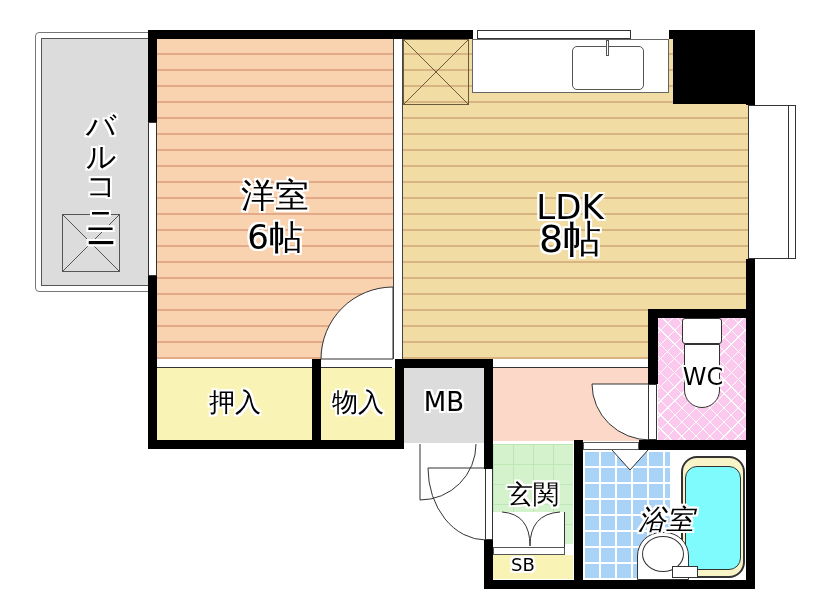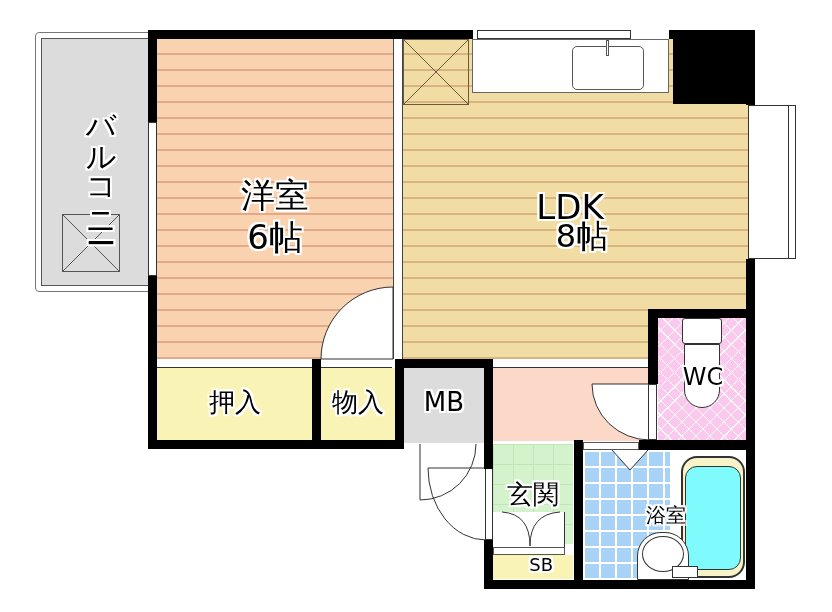--- a/index.html
+++ b/index.html
@@ -37,21 +37,21 @@
 <div class="abs wood-yellow" style="left:403px;top:39px;width:345px;height:320px;"></div>
 <div class="abs" style="left:472px;top:39px;width:197px;height:54px;background:#fff;border:1px solid #666;"></div>
 <div class="abs" style="left:572px;top:46px;width:72px;height:44px;background:#fff;border:1px solid #555;border-radius:5px;"></div>
 <div class="abs" style="left:606px;top:40px;width:3px;height:16px;border:1px solid #555;background:#fff;"></div>
 <svg style="left:403px;top:39px;" width="66" height="66">
   <rect x="0.5" y="0.5" width="65" height="65" fill="none" stroke="#6b5a3a"></rect>
   <line x1="0" y1="0" x2="66" y2="66" stroke="#6b5a3a"></line>
     <line x1="66" y1="0" x2="0" y2="66" stroke="#6b5a3a"></line>
 </svg>
 <div class="label" style="left:510px;top:188px;width:120px;font-size:34px;">LDK</div>
-<div class="label" style="left:522px;top:218px;width:120px;font-size:32px;">8帖</div>
+<div class="label" style="left:510px;top:218px;width:120px;font-size:38px;">8帖</div>
 
 <div class="abs" style="left:393px;top:39px;width:10px;height:320px;background:#fff;border-left:1px solid #444;border-right:1px solid #444;"></div>
 
 <div class="abs" style="left:748px;top:105px;width:48px;height:154px;background:#fff;border:1px solid #333;"></div>
 <div class="abs" style="left:788px;top:105px;width:1px;height:154px;background:#333;"></div>
 
 <div class="abs" style="left:148px;top:122px;width:9px;height:154px;background:#fff;border:1px solid #333;"></div>
 
 <div class="abs closet" style="left:157px;top:368px;width:155px;height:72px;"></div>
 <div class="label" style="left:190px;top:388px;width:90px;font-size:26px;">押入</div>
@@ -74,41 +74,41 @@
 <div class="abs" style="left:648px;top:384px;width:9px;height:56px;background:#fff;border:1px solid #333;"></div>
 
 <div class="abs genkan" style="left:493px;top:444px;width:80px;height:100px;"></div>
 <div class="abs" style="left:493px;top:512px;width:72px;height:35px;background:#fff;border-right:1px solid #333;"></div>
 <svg style="left:500px;top:512px;" width="64" height="36">
   <path d="M2 0 Q30 2 30 34 Q30 2 60 0" fill="none" stroke="#333"></path>
 </svg>
 <div class="label" style="left:493px;top:480px;width:80px;font-size:26px;">玄関</div>
 <div class="abs closet" style="left:493px;top:555px;width:80px;height:24px;"></div>
 <div class="abs" style="left:493px;top:547px;width:72px;height:8px;background:#fff;border:1px solid #555;"></div>
-<div class="label" style="left:493px;top:555px;width:60px;font-size:18px;text-align:right;">SB</div>
+<div class="label" style="left:493px;top:555px;width:60px;font-size:18px;">SB</div>
 
 <svg style="left:420px;top:444px;" width="66" height="100">
   <path d="M56 0 A56 56 0 0 1 0 56 L0 0" fill="none" stroke="#333"></path>
   <path d="M8 24 A58 72 0 0 0 66 96" fill="none" stroke="#333"></path>
   <line x1="8" y1="24" x2="66" y2="24" stroke="#333"></line>
 </svg>
 <div class="abs" style="left:485px;top:468px;width:8px;height:72px;background:#fff;border:1px solid #333;"></div>
 
 <div class="abs bath" style="left:583px;top:450px;width:165px;height:130px;"></div>
 <div class="abs" style="left:583px;top:442px;width:56px;height:8px;background:#fff;border:1px solid #555;"></div>
 <svg style="left:612px;top:450px;" width="36" height="22">
   <path d="M0 0 L18 20 L36 0" fill="#fff" stroke="#333"></path>
 </svg>
 <div class="abs" style="left:670px;top:450px;width:78px;height:130px;background:#fff;"></div>
 <div class="abs" style="left:681px;top:456px;width:64px;height:122px;background:#f8f4c8;border:2px solid #333;border-radius:16px;"></div>
 <div class="abs" style="left:685px;top:466px;width:56px;height:104px;background:#80fbfd;border:1px solid #333;border-radius:12px;"></div>
 <div class="abs" style="left:637px;top:532px;width:52px;height:48px;background:#fff;border:1px solid #333;border-radius:24px 24px 0 0;"></div>
 <div class="abs" style="left:642px;top:536px;width:42px;height:36px;background:#fff;border:1px solid #333;border-radius:50%;"></div>
 <div class="abs" style="left:672px;top:566px;width:26px;height:12px;background:#fff;border:1px solid #333;"></div>
-<div class="label" style="left:626px;top:504px;width:80px;font-size:20px;">浴室</div>
+<div class="label" style="left:626px;top:504px;width:80px;font-size:28px;font-style:italic;">浴室</div>
 
 <div class="wall" style="left:148px;top:30px;width:325px;height:9px;"></div>
 <div class="wall" style="left:669px;top:30px;width:86px;height:9px;"></div>
 <div class="wall" style="left:673px;top:30px;width:82px;height:74px;"></div>
 <div class="abs" style="left:477px;top:30px;width:154px;height:9px;background:#fff;border:1px solid #333;"></div>
 <div class="wall" style="left:148px;top:30px;width:9px;height:92px;"></div>
 <div class="wall" style="left:148px;top:276px;width:9px;height:172px;"></div>
 <div class="wall" style="left:746px;top:30px;width:9px;height:75px;"></div>
 <div class="wall" style="left:746px;top:259px;width:9px;height:330px;"></div>
 <div class="wall" style="left:148px;top:440px;width:256px;height:9px;"></div>

